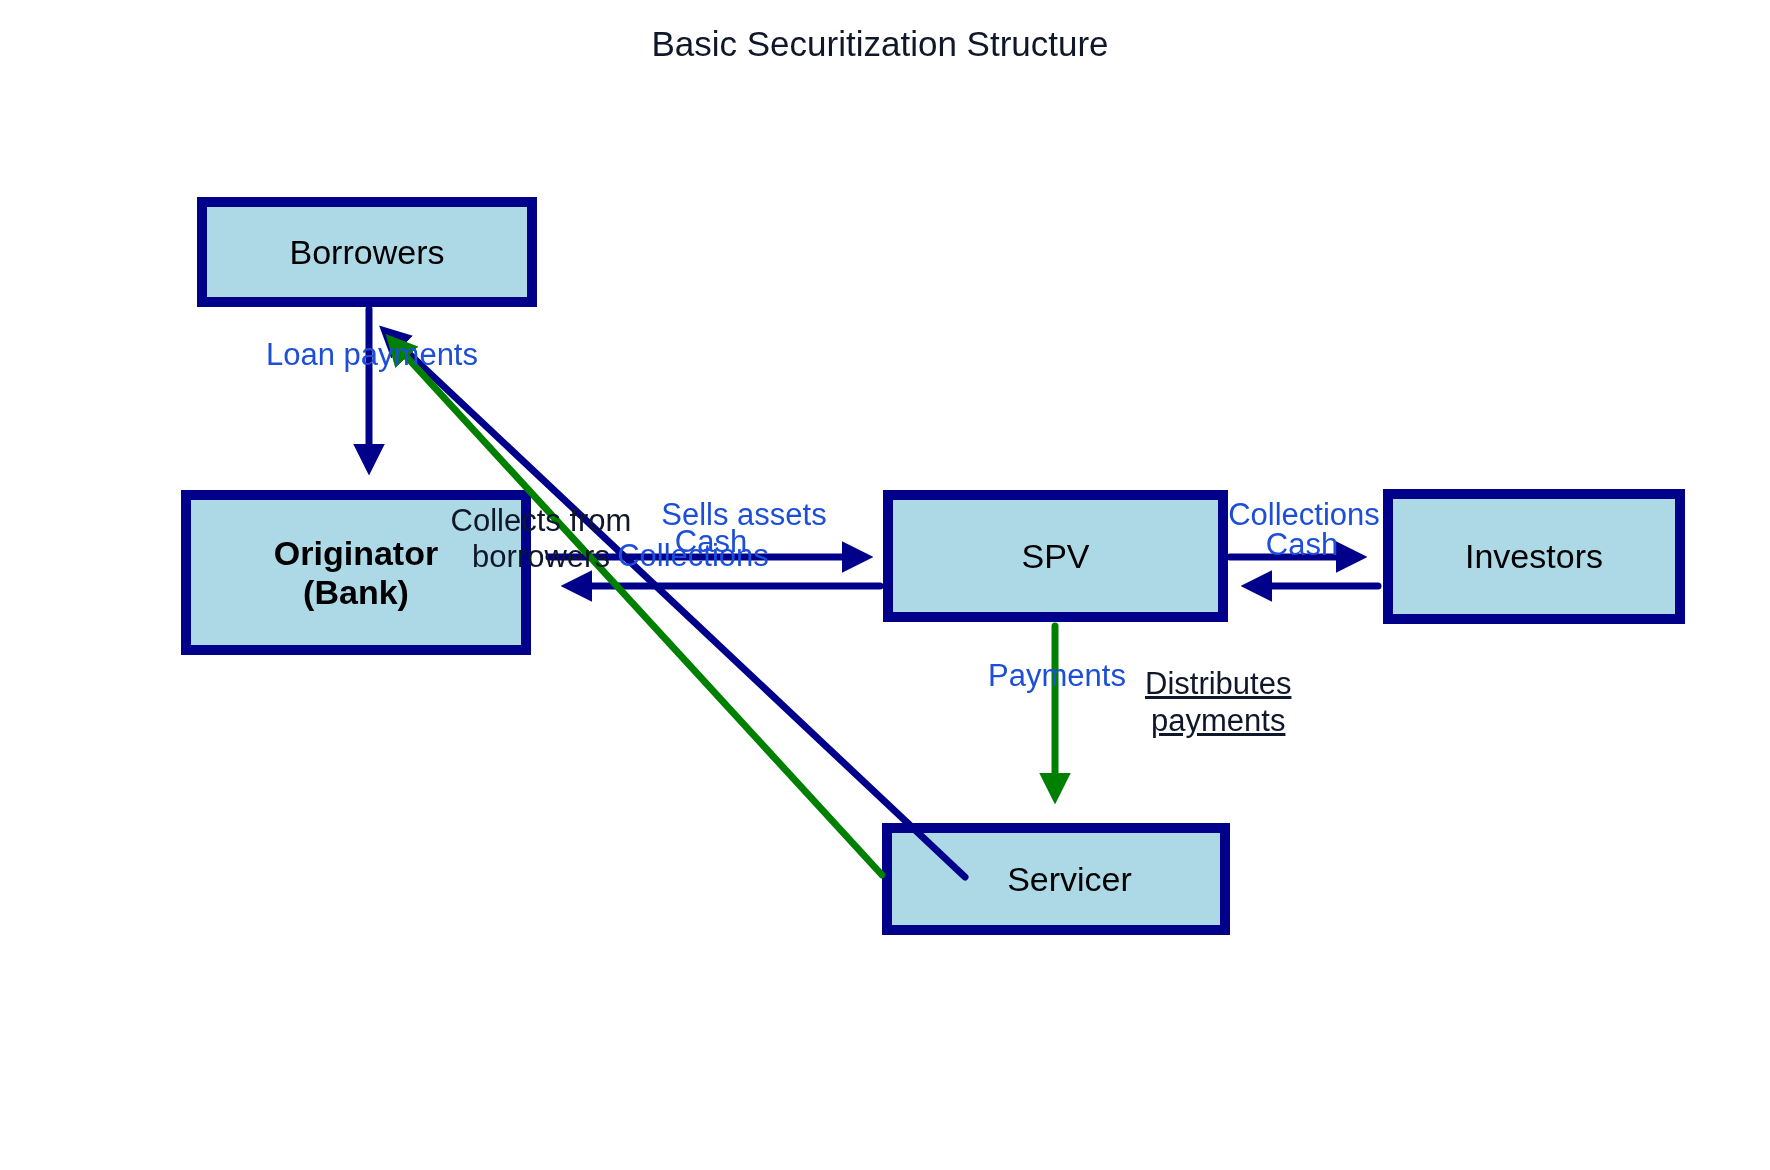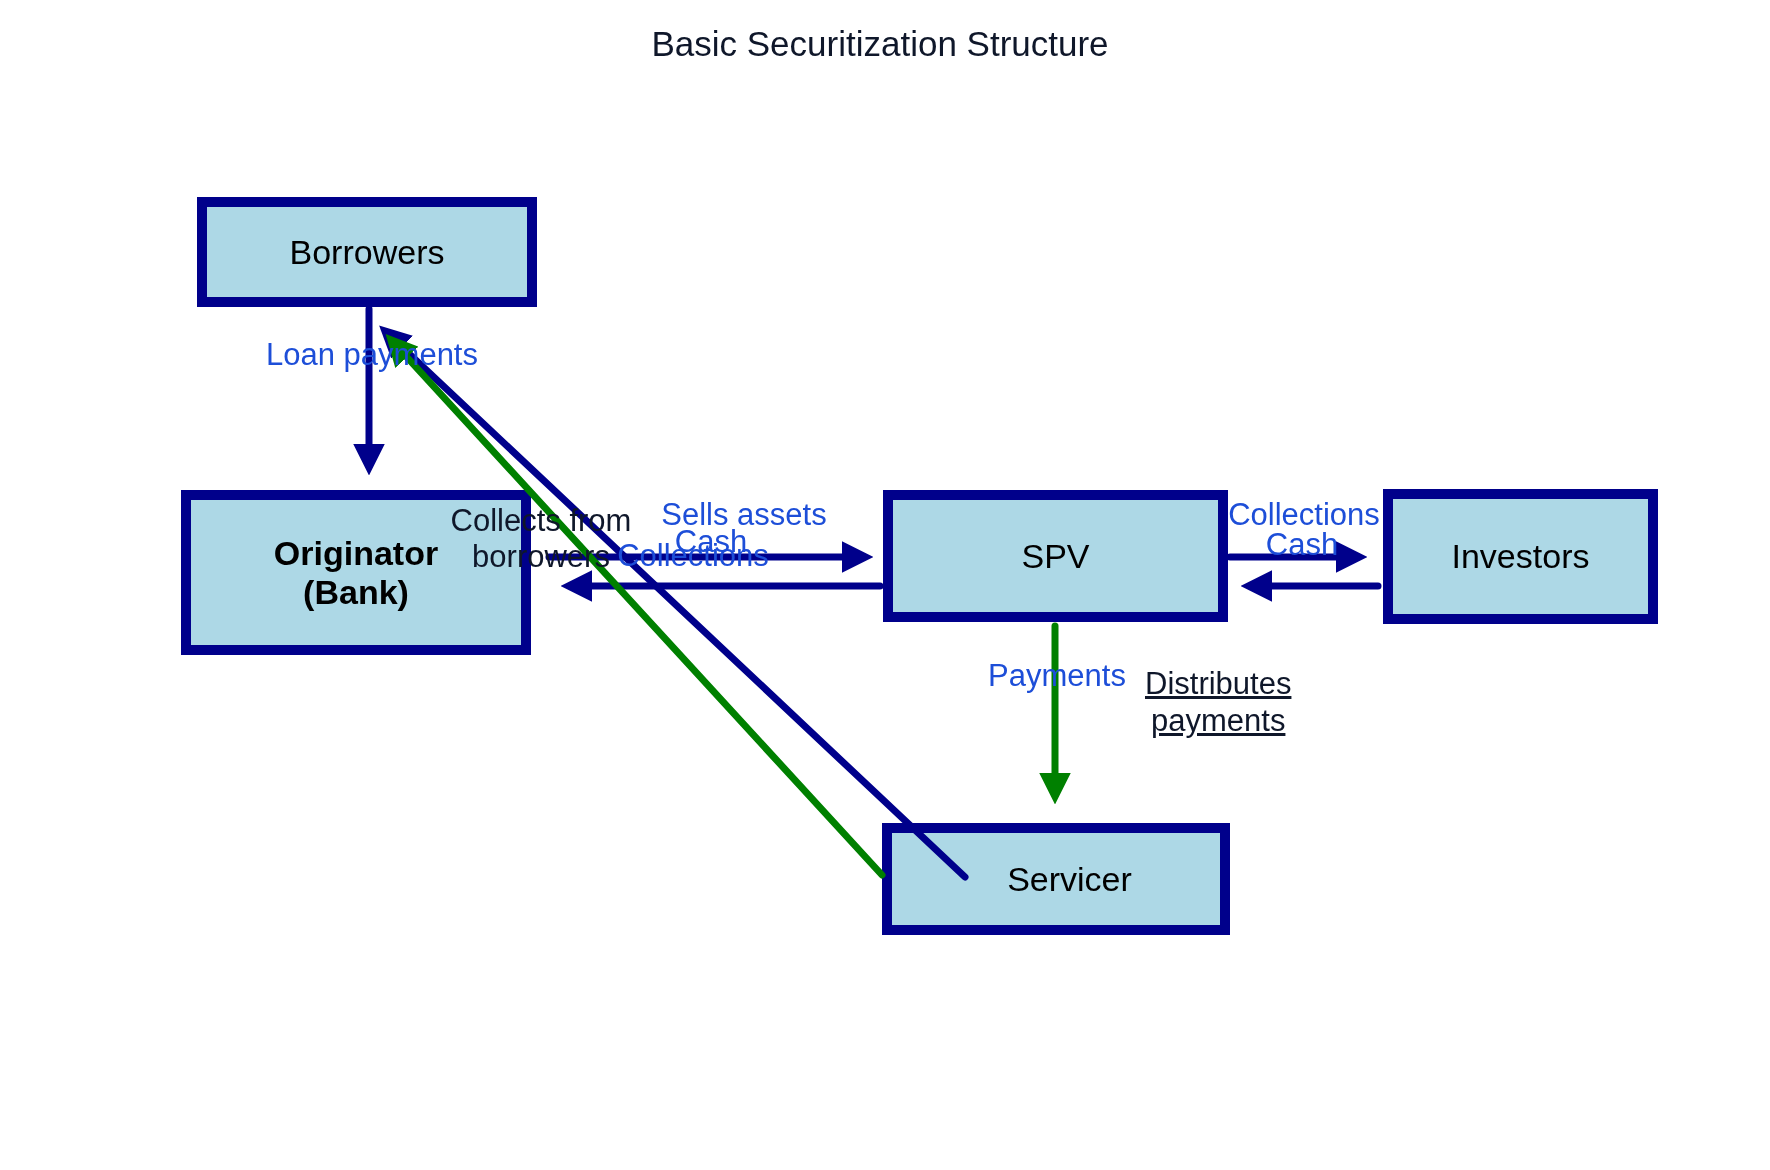--- a/index.html
+++ b/index.html
@@ -13,21 +13,21 @@
   }
   .node{
     position:absolute;box-sizing:border-box;
     background:#ADD8E6;border:10px solid #00008B;
     display:flex;flex-direction:column;align-items:center;justify-content:center;
     font-size:34px;line-height:39px;text-align:center;color:#000;
   }
   .node-borrowers{left:197px;top:197px;width:340px;height:110px;}
   .node-originator{left:181px;top:490px;width:350px;height:165px;font-weight:bold;}
   .node-spv{left:883px;top:490px;width:345px;height:132px;justify-content:center;}
-  .node-investors{left:1383px;top:489px;width:275px;height:135px;}
+  .node-investors{left:1383px;top:489px;width:302px;height:135px;}
   .node-servicer{left:882px;top:823px;width:348px;height:112px;padding-left:27px;}
   .arrow-layer{position:absolute;left:0;top:0;width:1770px;height:1170px;z-index:2;}
   .lbl{
     position:absolute;transform:translate(-50%,-50%);
     font-size:31px;white-space:nowrap;z-index:3;color:#1d4ed8;
   }
   .lbl-green{color:#0f172a;}
   .lbl-loan{left:372px;top:355px;}
   .lbl-sells{left:715px;top:515px;margin-left:29px;}
   .lbl-cash-left{left:711px;top:542px;}

